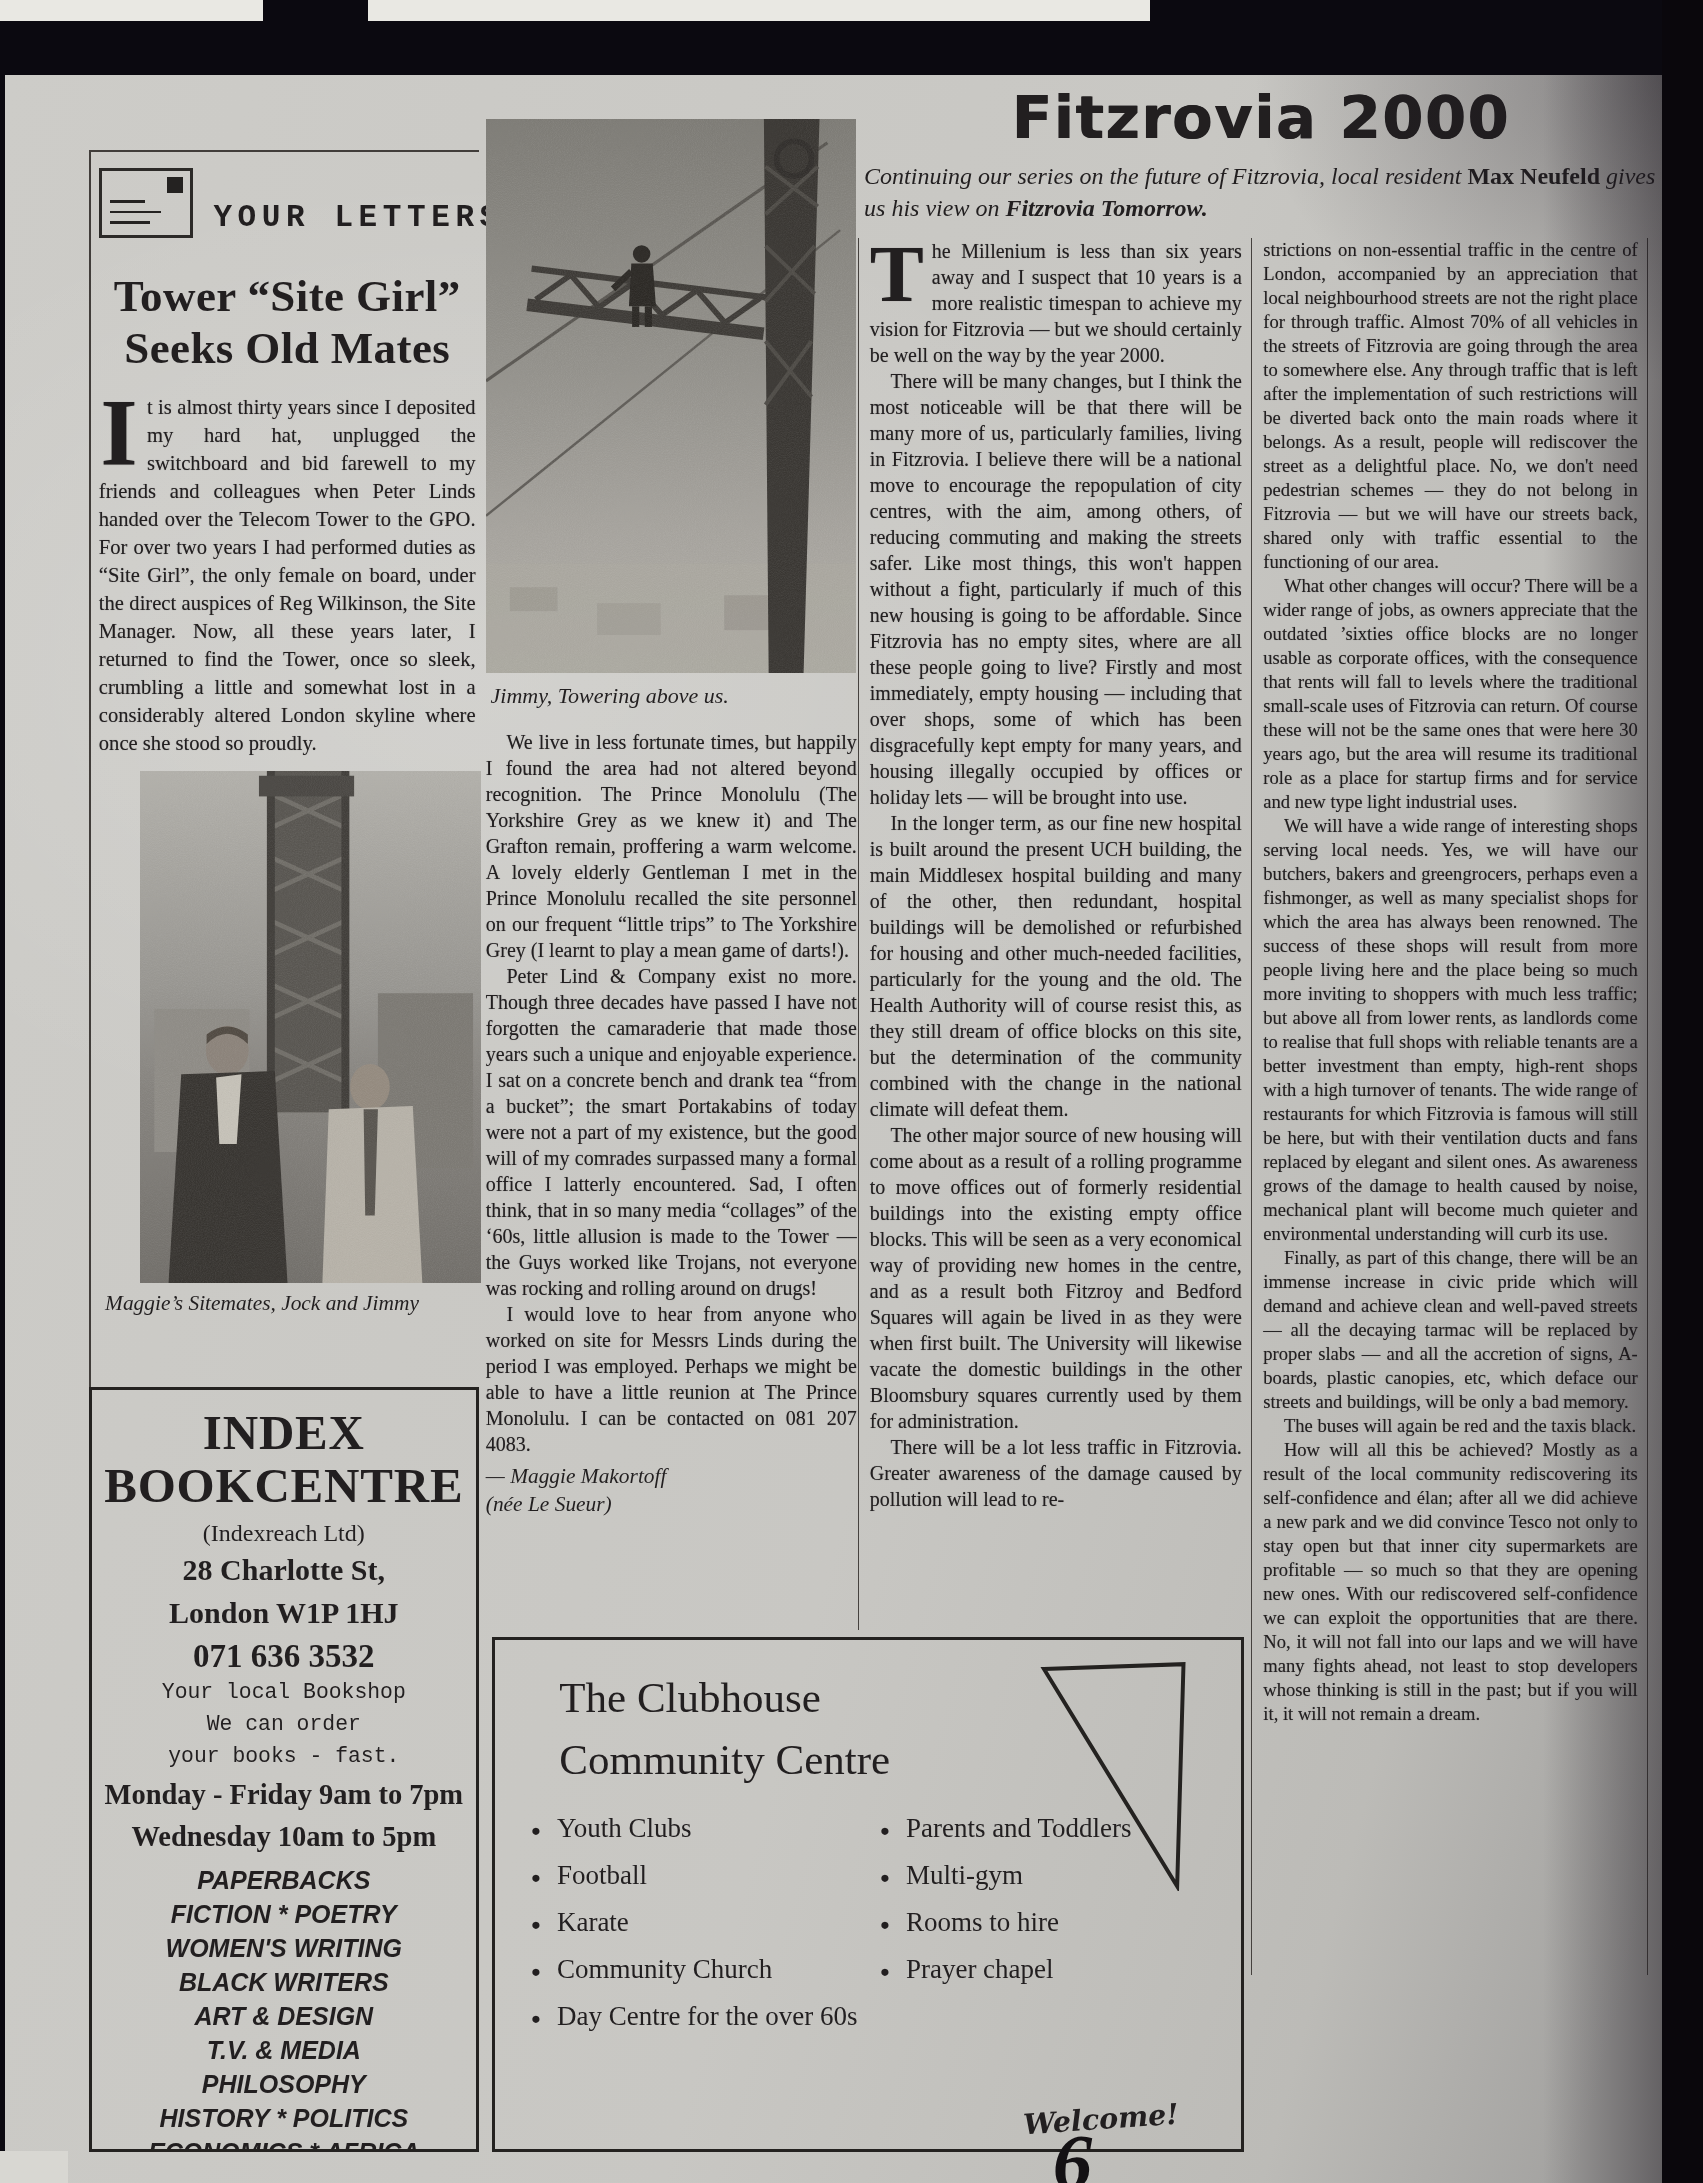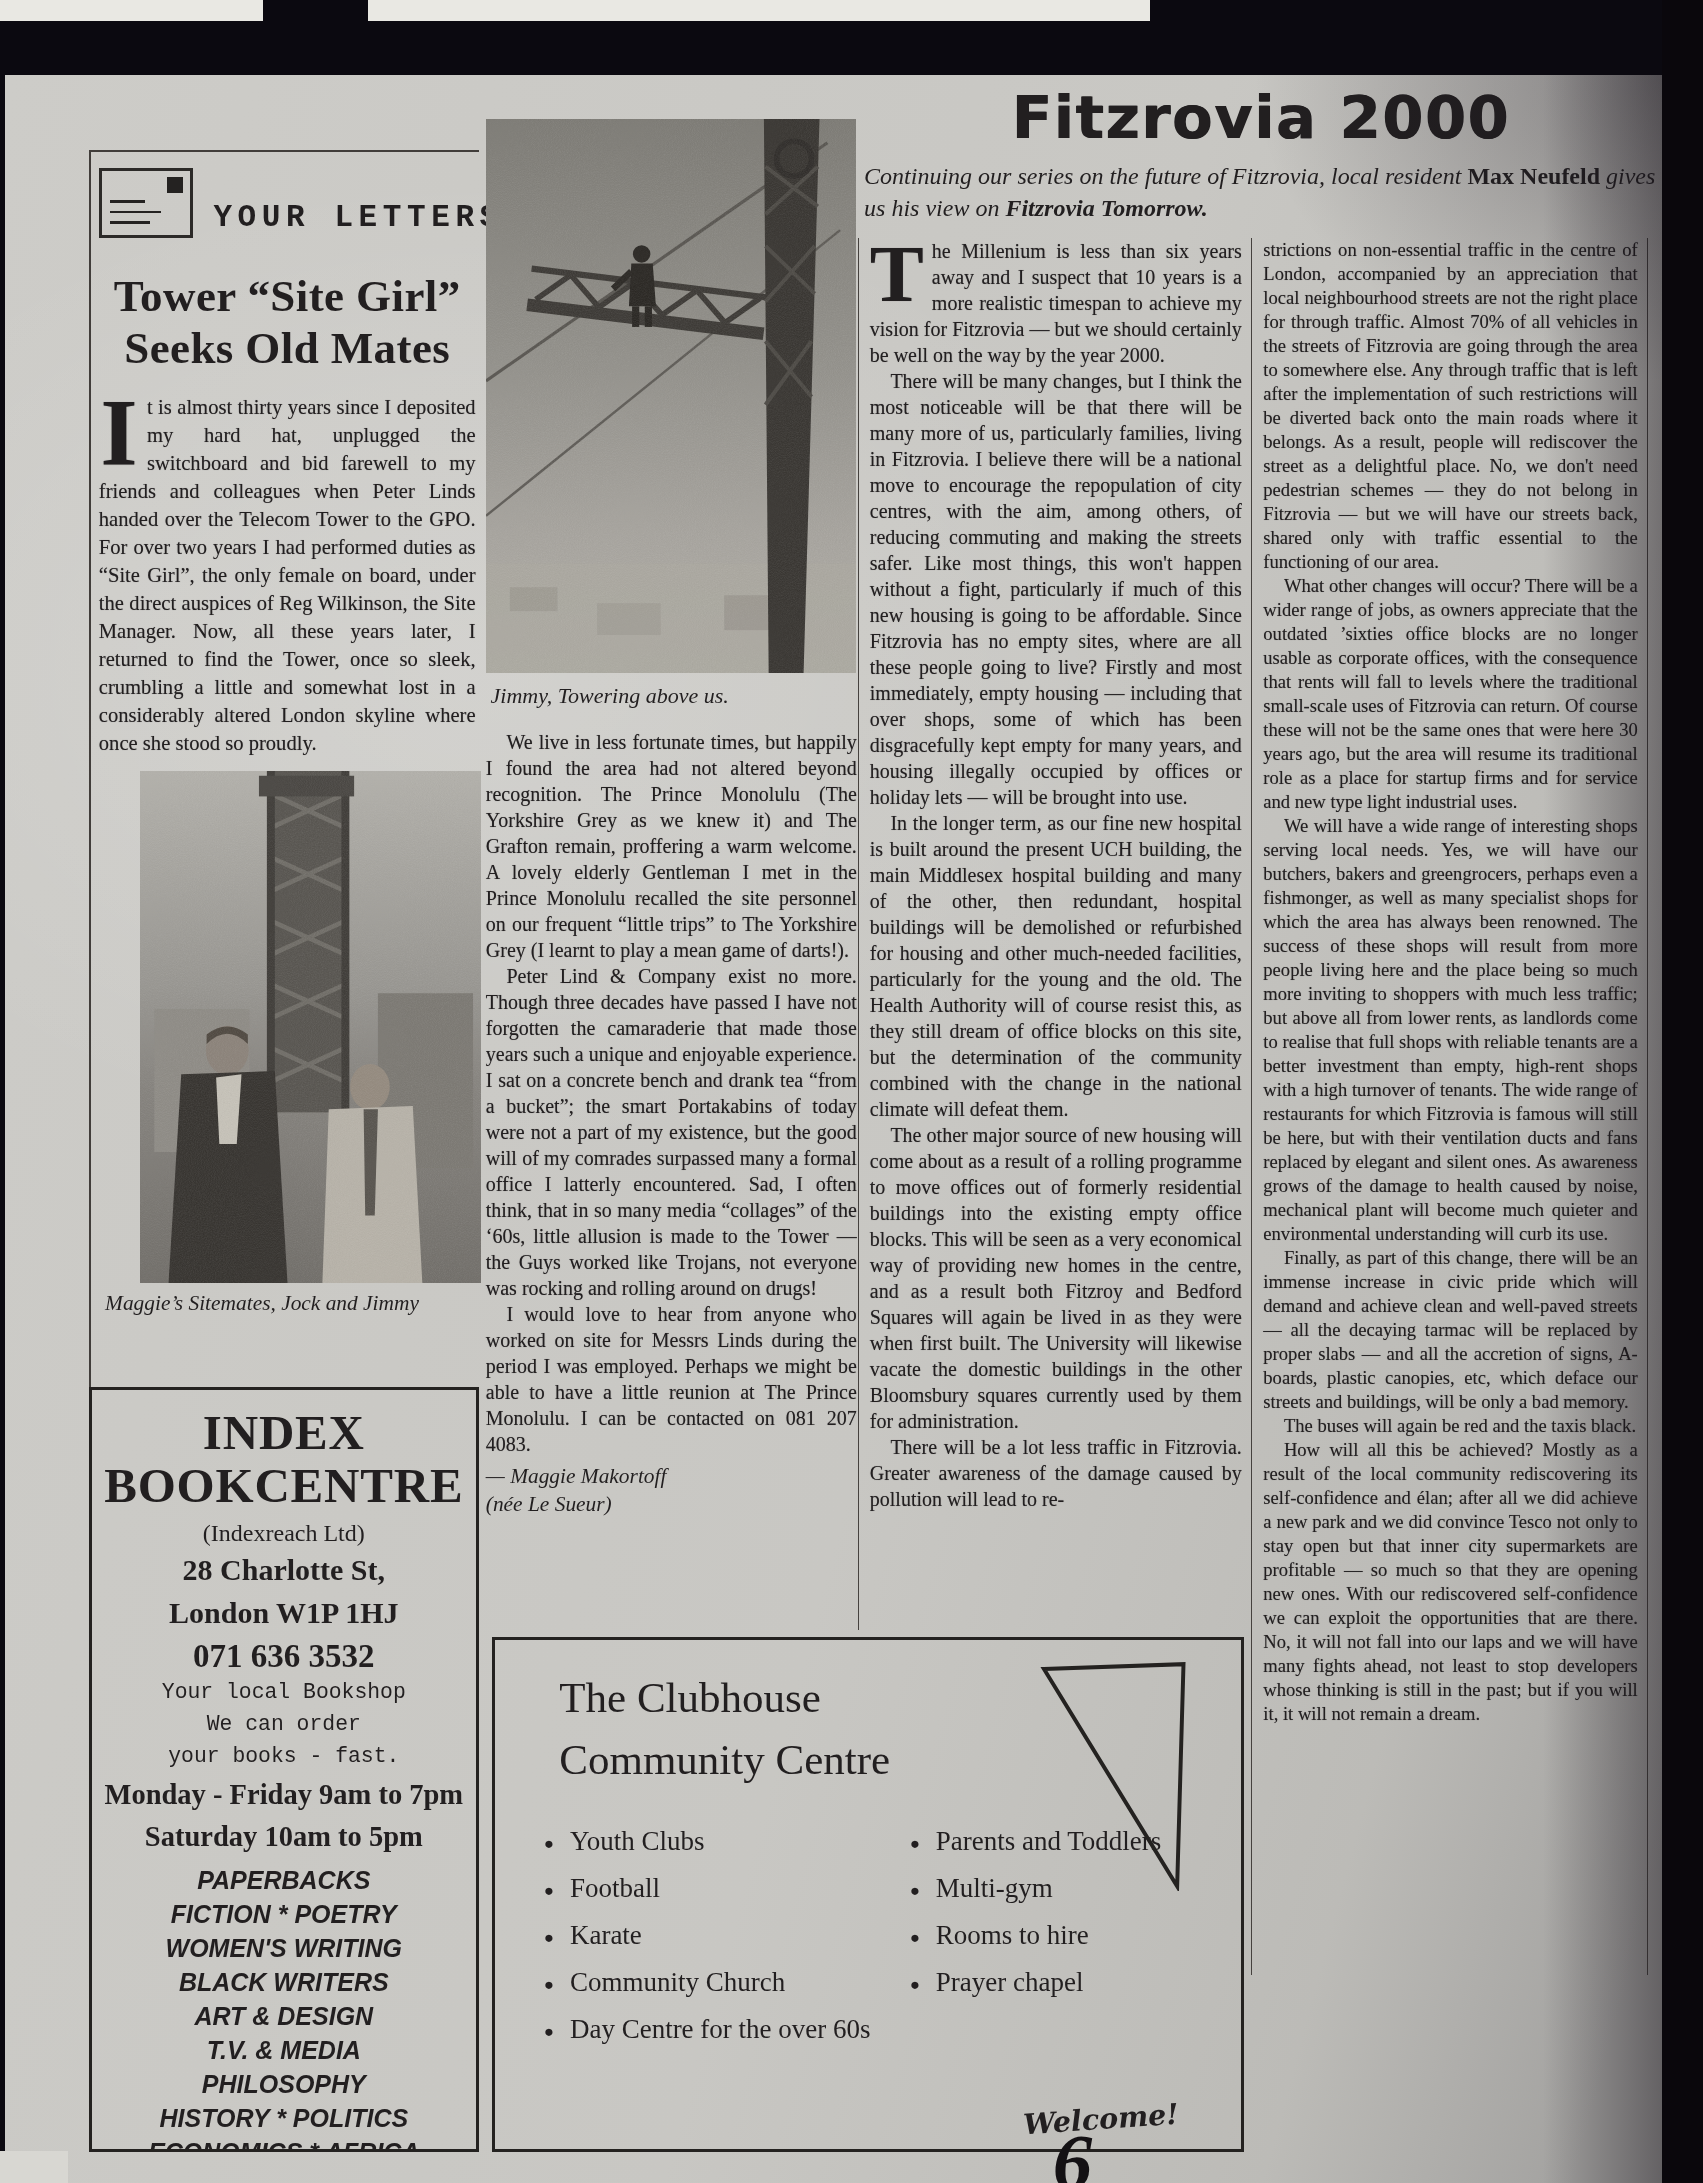--- a/index.html
+++ b/index.html
@@ -86,21 +86,21 @@
          border-left:1.6px solid #45413e;border-right:1.6px solid #45413e;
          margin-left:9.5px;padding:0 9.5px 0 11px;}
   .dropcap-t{float:left;font-weight:bold;font-size:81px;line-height:63px;padding:4.8px 8px 0 0;}
 
   
   .ad-club{position:absolute;left:487px;top:1562px;width:752px;height:515px;
            border:3.2px solid #242220;padding:27px 25px 0 36px;overflow:hidden;}
   .club-title{font-size:43px;line-height:62px;padding-left:28.5px;}
   .club-triangle{position:absolute;right:51px;top:20.6px;}
   .club-lists{display:flex;margin-top:22px;}
-  .club-ul{list-style:none;margin:13px;padding:0;font-size:27px;font-family:Liberation Serif, serif;}
+  .club-ul{list-style:none;margin:0;padding:0;font-size:27px;font-family:Liberation Serif, serif;}
   .club-ul.left{width:349px;}
   .club-ul.right{width:301px;}
   .club-ul li{margin-bottom:16px;white-space:nowrap;}
   .club-ul li::before{content:"●";font-size:0.62em;vertical-align:middle;margin-right:16px;}
   .club-addr{text-align:center;margin-top:11px;}
   .club-a1{font-size:29px;}
   .club-a2,.club-a3{font-size:23px;line-height:1.35;}
   .club-welcome{position:absolute;right:62px;bottom:12.7px;font-style:italic;font-weight:bold;
                 font-size:28.5px;transform:rotate(-4deg);font-family:"DejaVu Serif",serif;}
 
@@ -169,21 +169,21 @@
       <div class="bk-title">INDEX</div>
       <div class="bk-title">BOOKCENTRE</div>
       <div class="bk-sub">(Indexreach Ltd)</div>
       <div class="bk-addr">28 Charlotte St,</div>
       <div class="bk-addr">London W1P 1HJ</div>
       <div class="bk-phone">071 636 3532</div>
       <div class="bk-mono">Your local Bookshop</div>
       <div class="bk-mono">We can order</div>
       <div class="bk-mono">your books - fast.</div>
       <div class="bk-hours">Monday - Friday 9am to 7pm</div>
-      <div class="bk-hours">Saturday 10am to 5pm</div>
+      <div class="bk-hours">Wednesday 10am to 5pm</div>
       <div class="bk-cats">
         <div class="bk-cat">PAPERBACKS</div>
         <div class="bk-cat">FICTION * POETRY</div>
         <div class="bk-cat">WOMEN'S WRITING</div>
         <div class="bk-cat">BLACK WRITERS</div>
         <div class="bk-cat">ART &amp; DESIGN</div>
         <div class="bk-cat">T.V. &amp; MEDIA</div>
         <div class="bk-cat">PHILOSOPHY</div>
         <div class="bk-cat">HISTORY * POLITICS</div>
         <div class="bk-cat">ECONOMICS * AFRICA</div>

